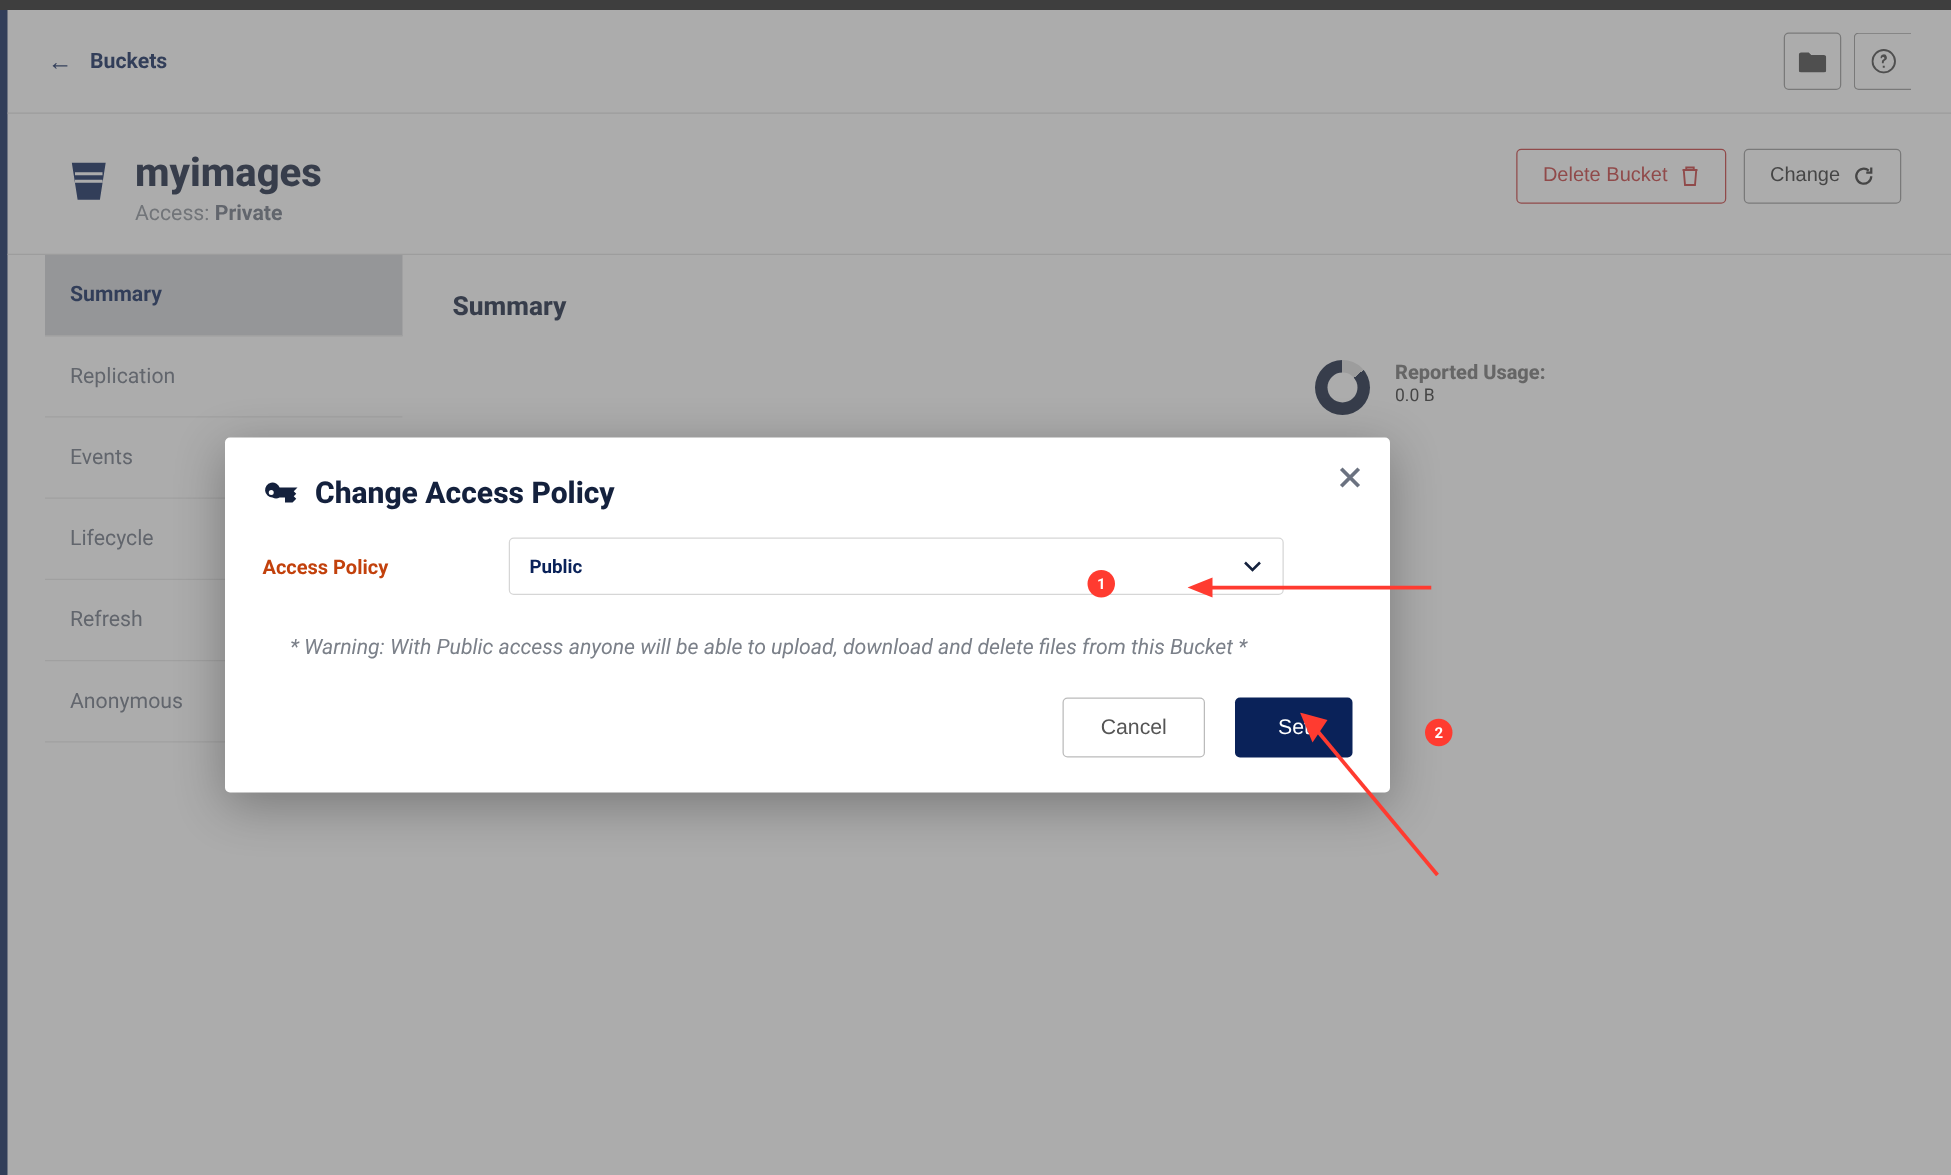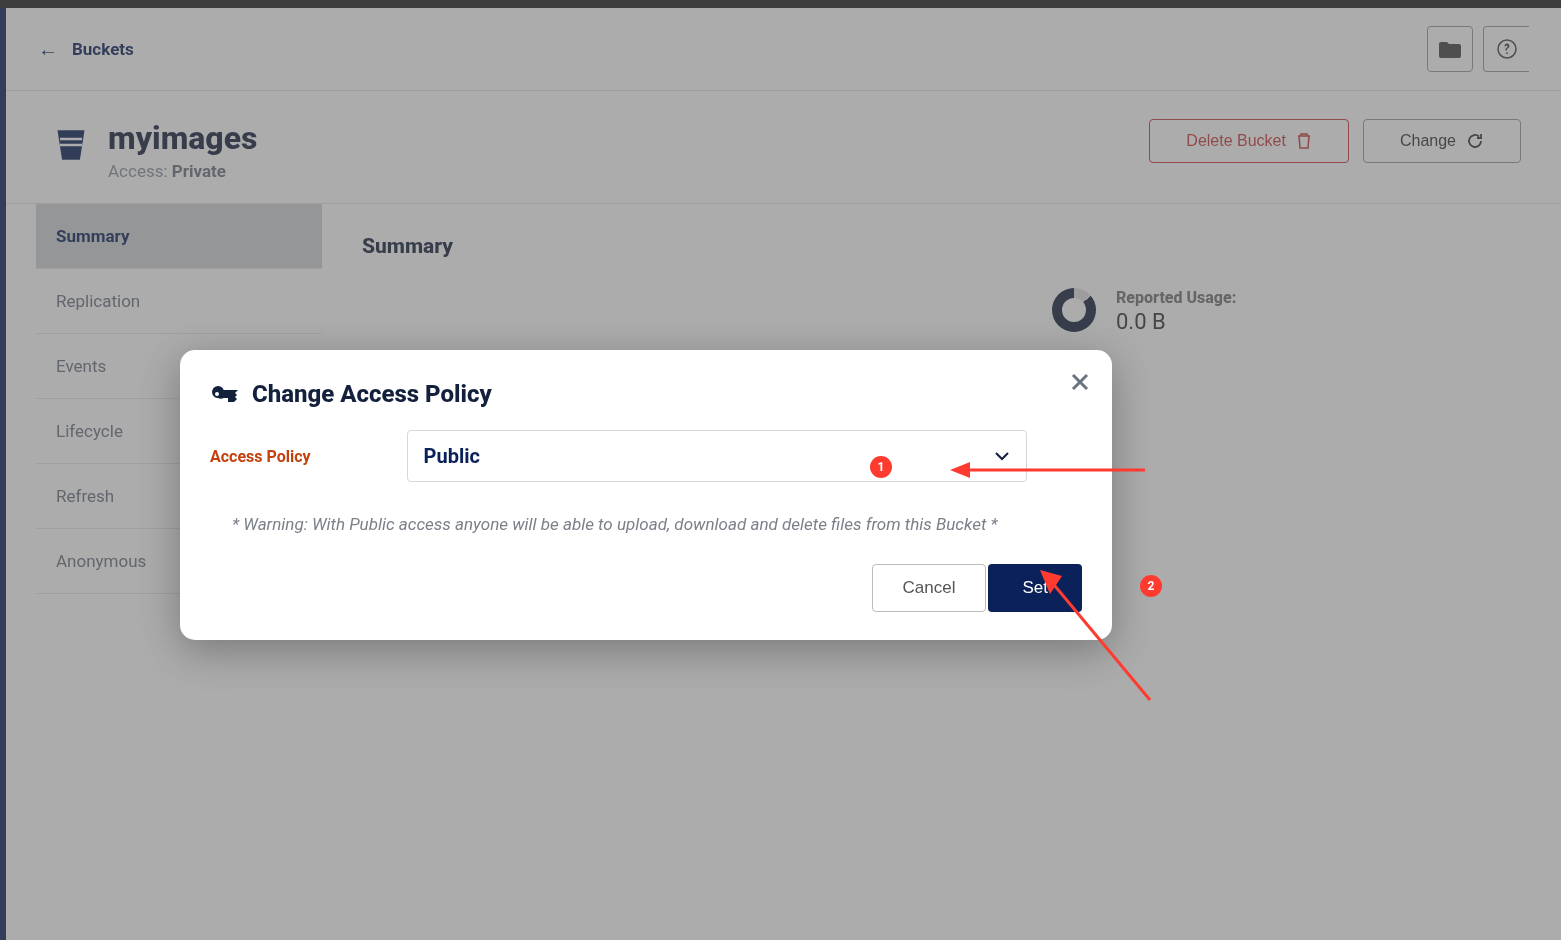--- a/index.html
+++ b/index.html
@@ -10,47 +10,47 @@
 .back-arrow { font-size: 20px; }
 .top-actions { display: flex; gap: 10px; }
 .icon-btn { width: 46px; height: 46px; border: 1px solid #999; border-radius: 4px; display: flex; align-items: center; justify-content: center; background: #fff; cursor: pointer; }
 .header { display: flex; align-items: flex-start; justify-content: space-between; padding: 28px 40px 22px 44px; border-bottom: 1px solid #e0e0e0; }
 .header-left { display: flex; gap: 16px; }
 .bucket-icon { width: 42px; height: 42px; margin-top: 4px; }
 .bucket-name { font-size: 32px; font-weight: 800; color: #14213d; }
 .access-line { font-size: 17px; color: #8a9099; margin-top: 4px; }
 .access-val { color: #6b7280; font-weight: 700; }
 .header-actions { display: flex; gap: 14px; }
-.btn { padding: 12px 36px; border-radius: 4px; font-size: 16px; font-weight: 500; display: inline-flex; align-items: center; gap: 10px; cursor: pointer; background: #fff; }
+.btn { padding: 12px 20px; border-radius: 4px; font-size: 16px; font-weight: 500; display: inline-flex; align-items: center; gap: 10px; cursor: pointer; background: #fff; }
 .btn-delete { border: 1px solid #c73b3b; color: #c73b3b; }
 .btn-refresh { border: 1px solid #999; color: #333; }
 .content { display: flex; }
 .sidebar { width: 316px; padding-left: 30px; padding-top: 0; }
 .sidebar-item { padding: 22px 20px; font-size: 17px; color: #6b7280; border-bottom: 1px solid #e6e6e6; cursor: pointer; }
 .sidebar-item.active { background: #d1d3d6; color: #0a2259; font-weight: 700; }
 .main { flex: 1; padding: 30px 40px; }
 .main-title { font-size: 21px; font-weight: 800; color: #14213d; margin-bottom: 34px; }
 .usage { display: flex; align-items: flex-start; gap: 20px; margin-left: 690px; margin-top: -4px; }
 .usage-icon { width: 44px; height: 44px; border-radius: 50%; background: conic-gradient(#e0e0e0 0deg 50deg, #14213d 50deg 360deg); position: relative; }
 .usage-icon::after { content: ""; position: absolute; inset: 10px; background: #fff; border-radius: 50%; }
 .usage-label { font-size: 16px; font-weight: 800; color: #737373; }
-.usage-value { font-size: 22px; color: #333; margin-top: 2px; }
+.usage-value { font-size: 14px; color: #333; margin-top: 2px; }
 .status-block { margin-top: 236px; }
 .status-label { font-size: 17px; font-weight: 700; color: #14213d; display: inline-flex; align-items: center; gap: 60px; }
 .status-value { color: #0f7799; font-weight: 700; font-size: 17px; margin-top: 6px; }
 .overlay { position: absolute; inset: 0; background: rgba(90,90,90,0.5); }
-.modal { position: absolute; top: 350px; left: 180px; width: 932px; background: #fff; border-radius: 15px; box-shadow: 0 10px 40px rgba(0,0,0,0.3); padding: 30px 30px 28px 30px; }
+.modal { position: absolute; top: 350px; left: 180px; width: 932px; background: #fff; border-radius: 4px; box-shadow: 0 10px 40px rgba(0,0,0,0.3); padding: 30px 30px 28px 30px; }
 .modal-head { display: flex; align-items: center; gap: 12px; }
 .modal-title { font-size: 24px; font-weight: 800; color: #14213d; }
 .modal-close { position: absolute; top: 22px; right: 22px; cursor: pointer; color: #6b7280; }
 .modal-body { margin-top: 22px; display: flex; align-items: center; gap: 96px; }
 .field-label { font-size: 16px; font-weight: 700; color: #c2410c; }
-.select { flex: 1; border: 1px solid #d6d6d6; border-radius: 4px; padding: 13px 16px; display: flex; justify-content: space-between; align-items: center; color: #0a2259; font-weight: 700; font-size: 20px; cursor: pointer; max-width: 620px; }
+.select { flex: 1; border: 1px solid #d6d6d6; border-radius: 4px; padding: 13px 16px; display: flex; justify-content: space-between; align-items: center; color: #0a2259; font-weight: 700; font-size: 15px; cursor: pointer; max-width: 620px; }
 .warning { margin-top: 30px; font-size: 17px; font-style: italic; color: #7b8089; line-height: 1.5; margin-left: 22px; }
-.modal-actions { display: flex; justify-content: flex-end; gap: 2px; margin-top: 26px; }
+.modal-actions { display: flex; justify-content: flex-end; gap: 24px; margin-top: 26px; }
 .btn-cancel { border: 1px solid #bbb; color: #555; padding: 13px 30px; border-radius: 4px; background: #fff; font-size: 17px; cursor: pointer; }
 .btn-set { background: #0a2259; color: #fff; padding: 13px 34px; border-radius: 4px; border: none; font-size: 17px; cursor: pointer; }
 .annotation { position: absolute; pointer-events: none; }
 .badge { width: 22px; height: 22px; background: #ff3b30; border-radius: 50%; color: #fff; font-size: 12px; font-weight: 700; display: flex; align-items: center; justify-content: center; position: absolute; }
 svg { display: block; }
 </style>
 </head>
 <body>
 
 <div class="app">

